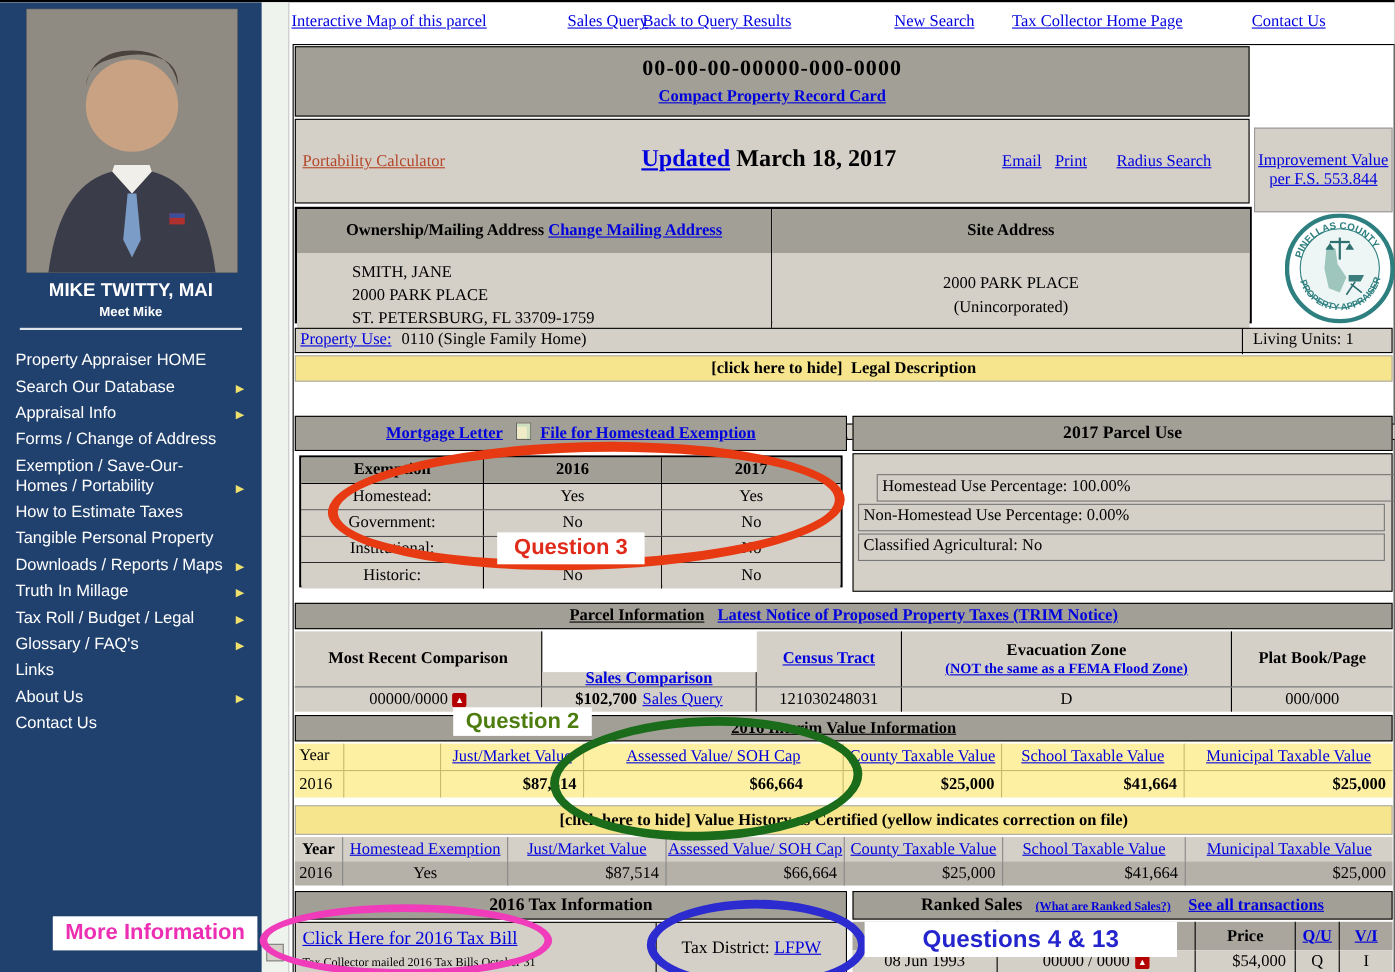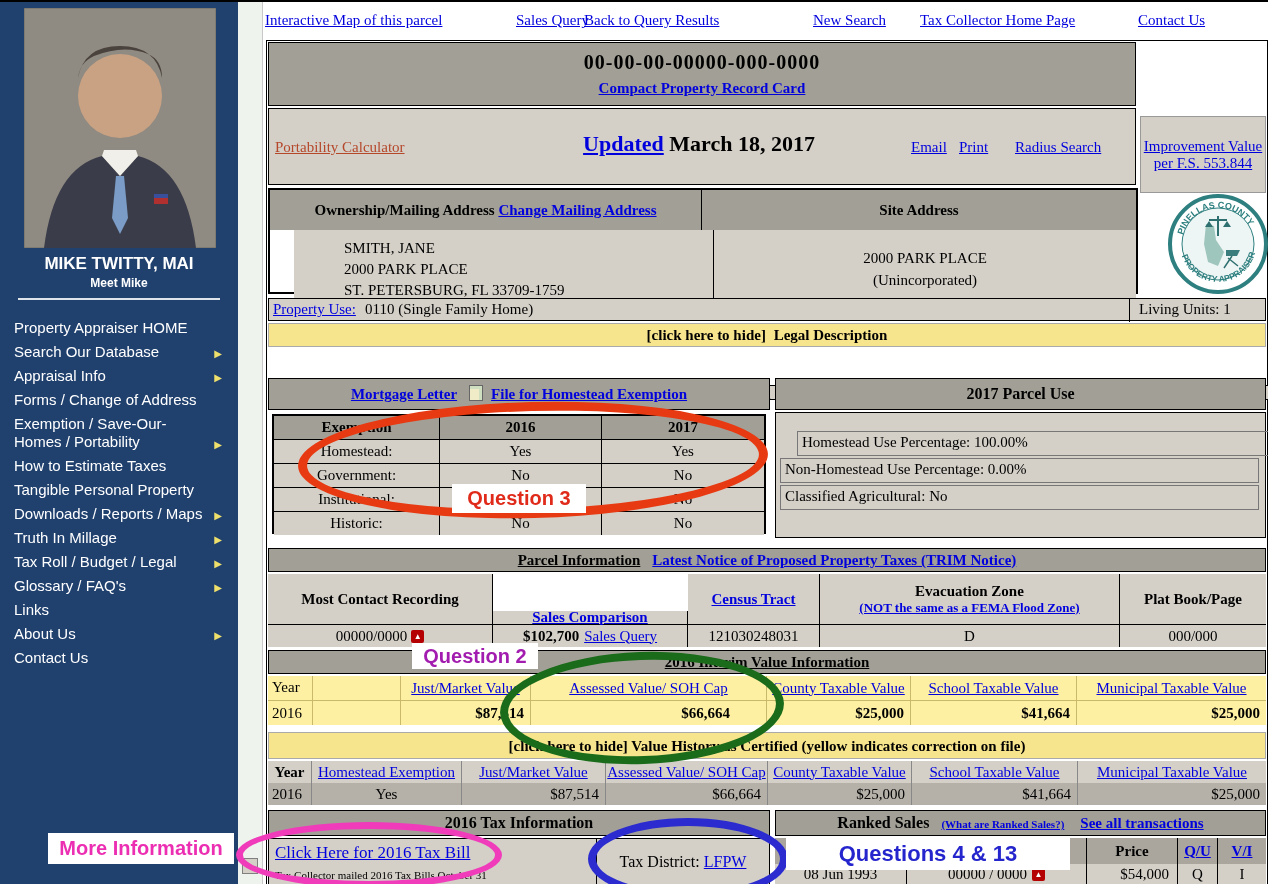--- a/index.html
+++ b/index.html
@@ -106,21 +106,21 @@
   </div>
 
   <div class="abs" style="left:268px;top:186px;width:870px;height:106px;border:2px solid #000;box-sizing:border-box;">
     <div class="vrow" style="height:40px;">
       <div class="vcell gray b" style="width:432px;flex-direction:row;">
         <span>Ownership/Mailing Address</span>&nbsp;
         <span class="bl">Change Mailing Address</span>
       </div>
       <div class="vcell gray b" style="width:434px;border-right:none;">Site Address</div>
     </div>
-    <div class="vrow" style="height:78px;padding-left:24px;">
+    <div class="vrow" style="height:78px;">
       <div class="vcell lgray" style="width:432px;align-items:flex-start;justify-content:center;">
         <div style="padding-left:50px;line-height:21px;">
           <div>SMITH, JANE</div>
           <div>2000 PARK PLACE</div>
           <div>ST. PETERSBURG, FL 33709-1759</div>
         </div>
       </div>
       <div class="vcell lgray" style="width:434px;border-right:none;line-height:22px;">
         <div>2000 PARK PLACE</div>
         <div>(Unincorporated)</div>
@@ -202,21 +202,21 @@
     <div class="abs f15" style="left:4px;top:45px;width:479px;height:25px;border:1px solid #777;box-sizing:border-box;padding:2px 0 0 4px;">Non-Homestead Use Percentage:  0.00%</div>
     <div class="abs f15" style="left:4px;top:72px;width:479px;height:25px;border:1px solid #777;box-sizing:border-box;padding:2px 0 0 4px;">Classified Agricultural: No</div>
   </div>
 
   <div class="abs gray cellb ctr" style="left:268px;top:546px;width:998px;height:24px;line-height:22px;">
     <span class="b u f15">Parcel Information</span>
     <span>&nbsp;</span>
     <span class="bl b f15">Latest Notice of Proposed Property Taxes (TRIM Notice)</span>
   </div>
   <div class="abs vrow" style="left:268px;top:572px;width:998px;height:50px;border-bottom:1px solid #000;">
-    <div class="vcell lgray b" style="width:225px;">Most Contact Recording</div>
+    <div class="vcell lgray b" style="width:225px;">Most Recent Comparison</div>
     <div class="vcell lgray" style="width:195px;margin-top:37px;">
         <span class="bl b f15">Sales Comparison</span>
       </div>
     <div class="vcell lgray" style="width:132px;">
         <span class="bl b f15">Census Tract</span>
       </div>
     <div class="vcell lgray" style="width:300px;">
       <div class="b f15">Evacuation Zone</div>
       <div class="bl b" style="font-size:13px;">(NOT the same as a FEMA Flood Zone)</div>
     </div>
@@ -338,21 +338,21 @@
       <span class="pdf">▲</span>
     </div>
     <div class="vcell" style="width:91px;align-items:flex-end;padding-right:8px;">$54,000</div>
     <div class="vcell" style="width:40px;">Q</div>
     <div class="vcell" style="width:48px;border-right:none;">I</div>
   </div>
 
   <div class="abs ellipse" style="left:298px;top:400px;width:452px;height:98px;border:9px solid #e83a12;transform:rotate(-1.5deg);"></div>
   <div class="abs qlabel" style="left:452px;top:482px;width:134px;height:29px;color:#e02a1a;font-size:20px;">Question 3</div>
 
-  <div class="abs qlabel" style="left:412px;top:641px;width:126px;height:26px;color:#a21caf;font-size:20px;">Question 2</div>
+  <div class="abs qlabel" style="left:412px;top:641px;width:126px;height:26px;color:#4d7c0f;font-size:20px;">Question 2</div>
   <div class="abs ellipse" style="left:500px;top:650px;width:268px;height:96px;border:8px solid #1a6b1a;transform:rotate(-2deg);"></div>
 
   <div class="abs qlabel" style="left:48px;top:831px;width:186px;height:31px;color:#ec2fb2;font-size:20px;">More Information</div>
   <div class="abs ellipse" style="left:236px;top:820px;width:252px;height:52px;border:7px solid #f03cba;"></div>
 
   <div class="abs ellipse" style="left:588px;top:816px;width:184px;height:66px;border:8px solid #2b2bd0;"></div>
   <div class="abs qlabel" style="left:786px;top:836px;width:284px;height:32px;color:#2525cd;font-size:22px;">Questions 4 &amp; 13</div>
 
 </div>
 

